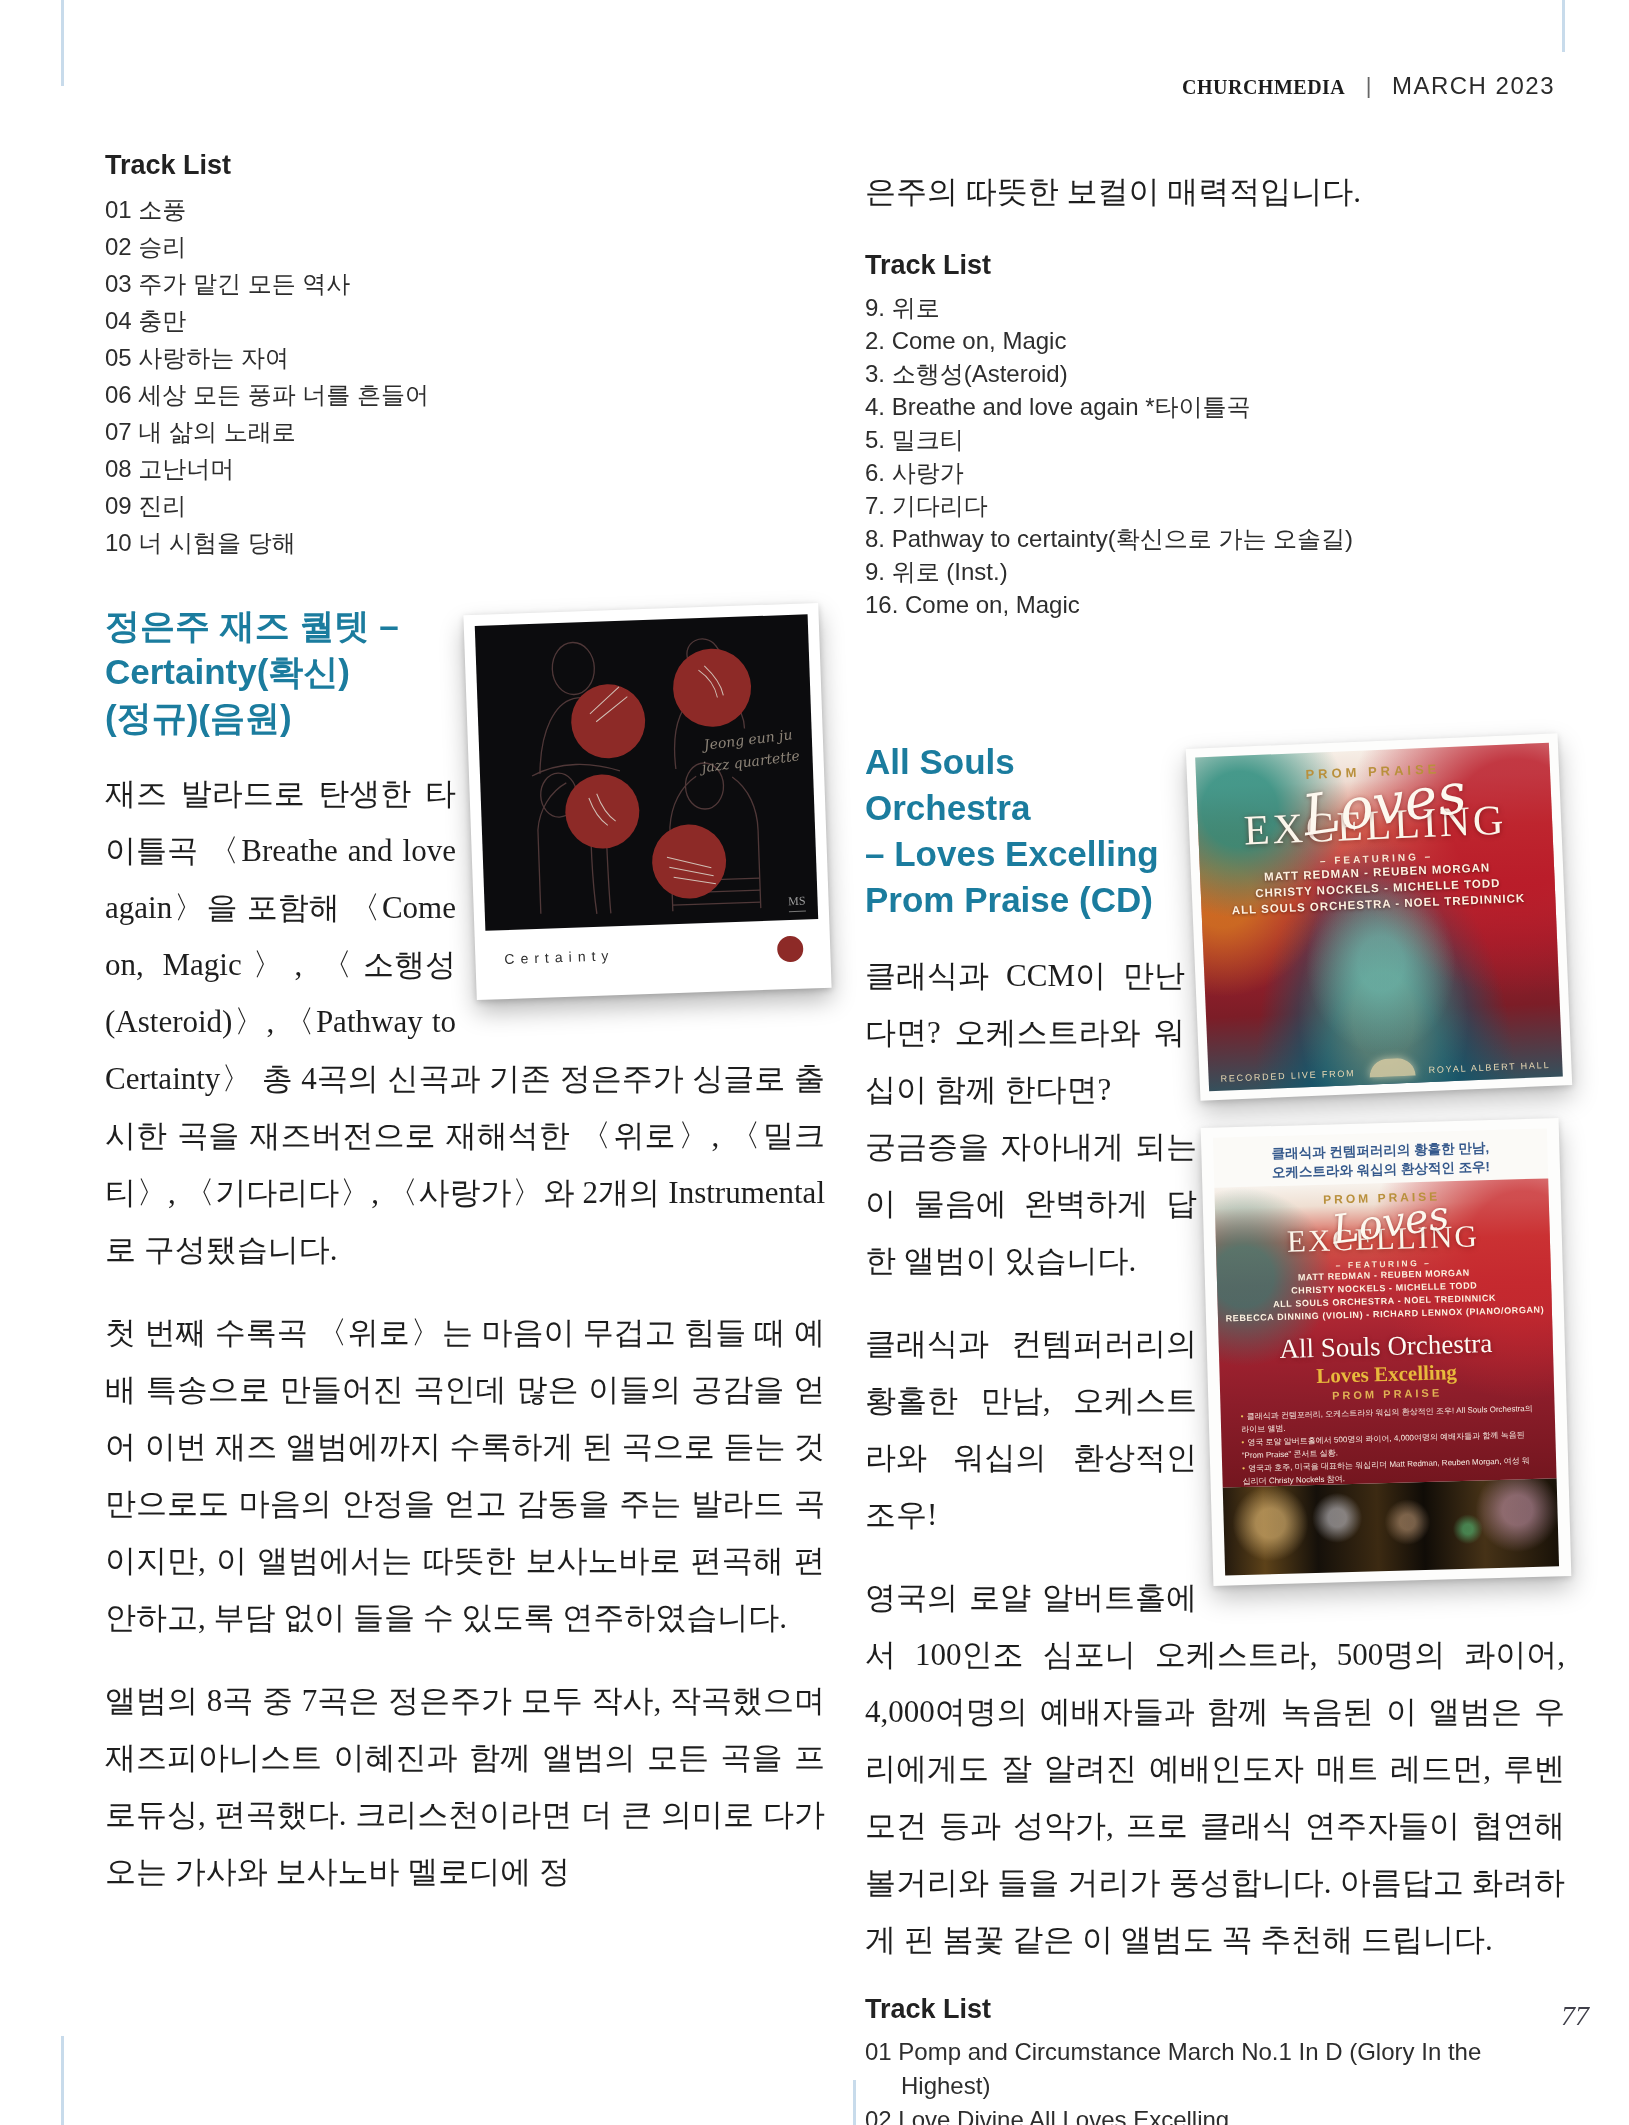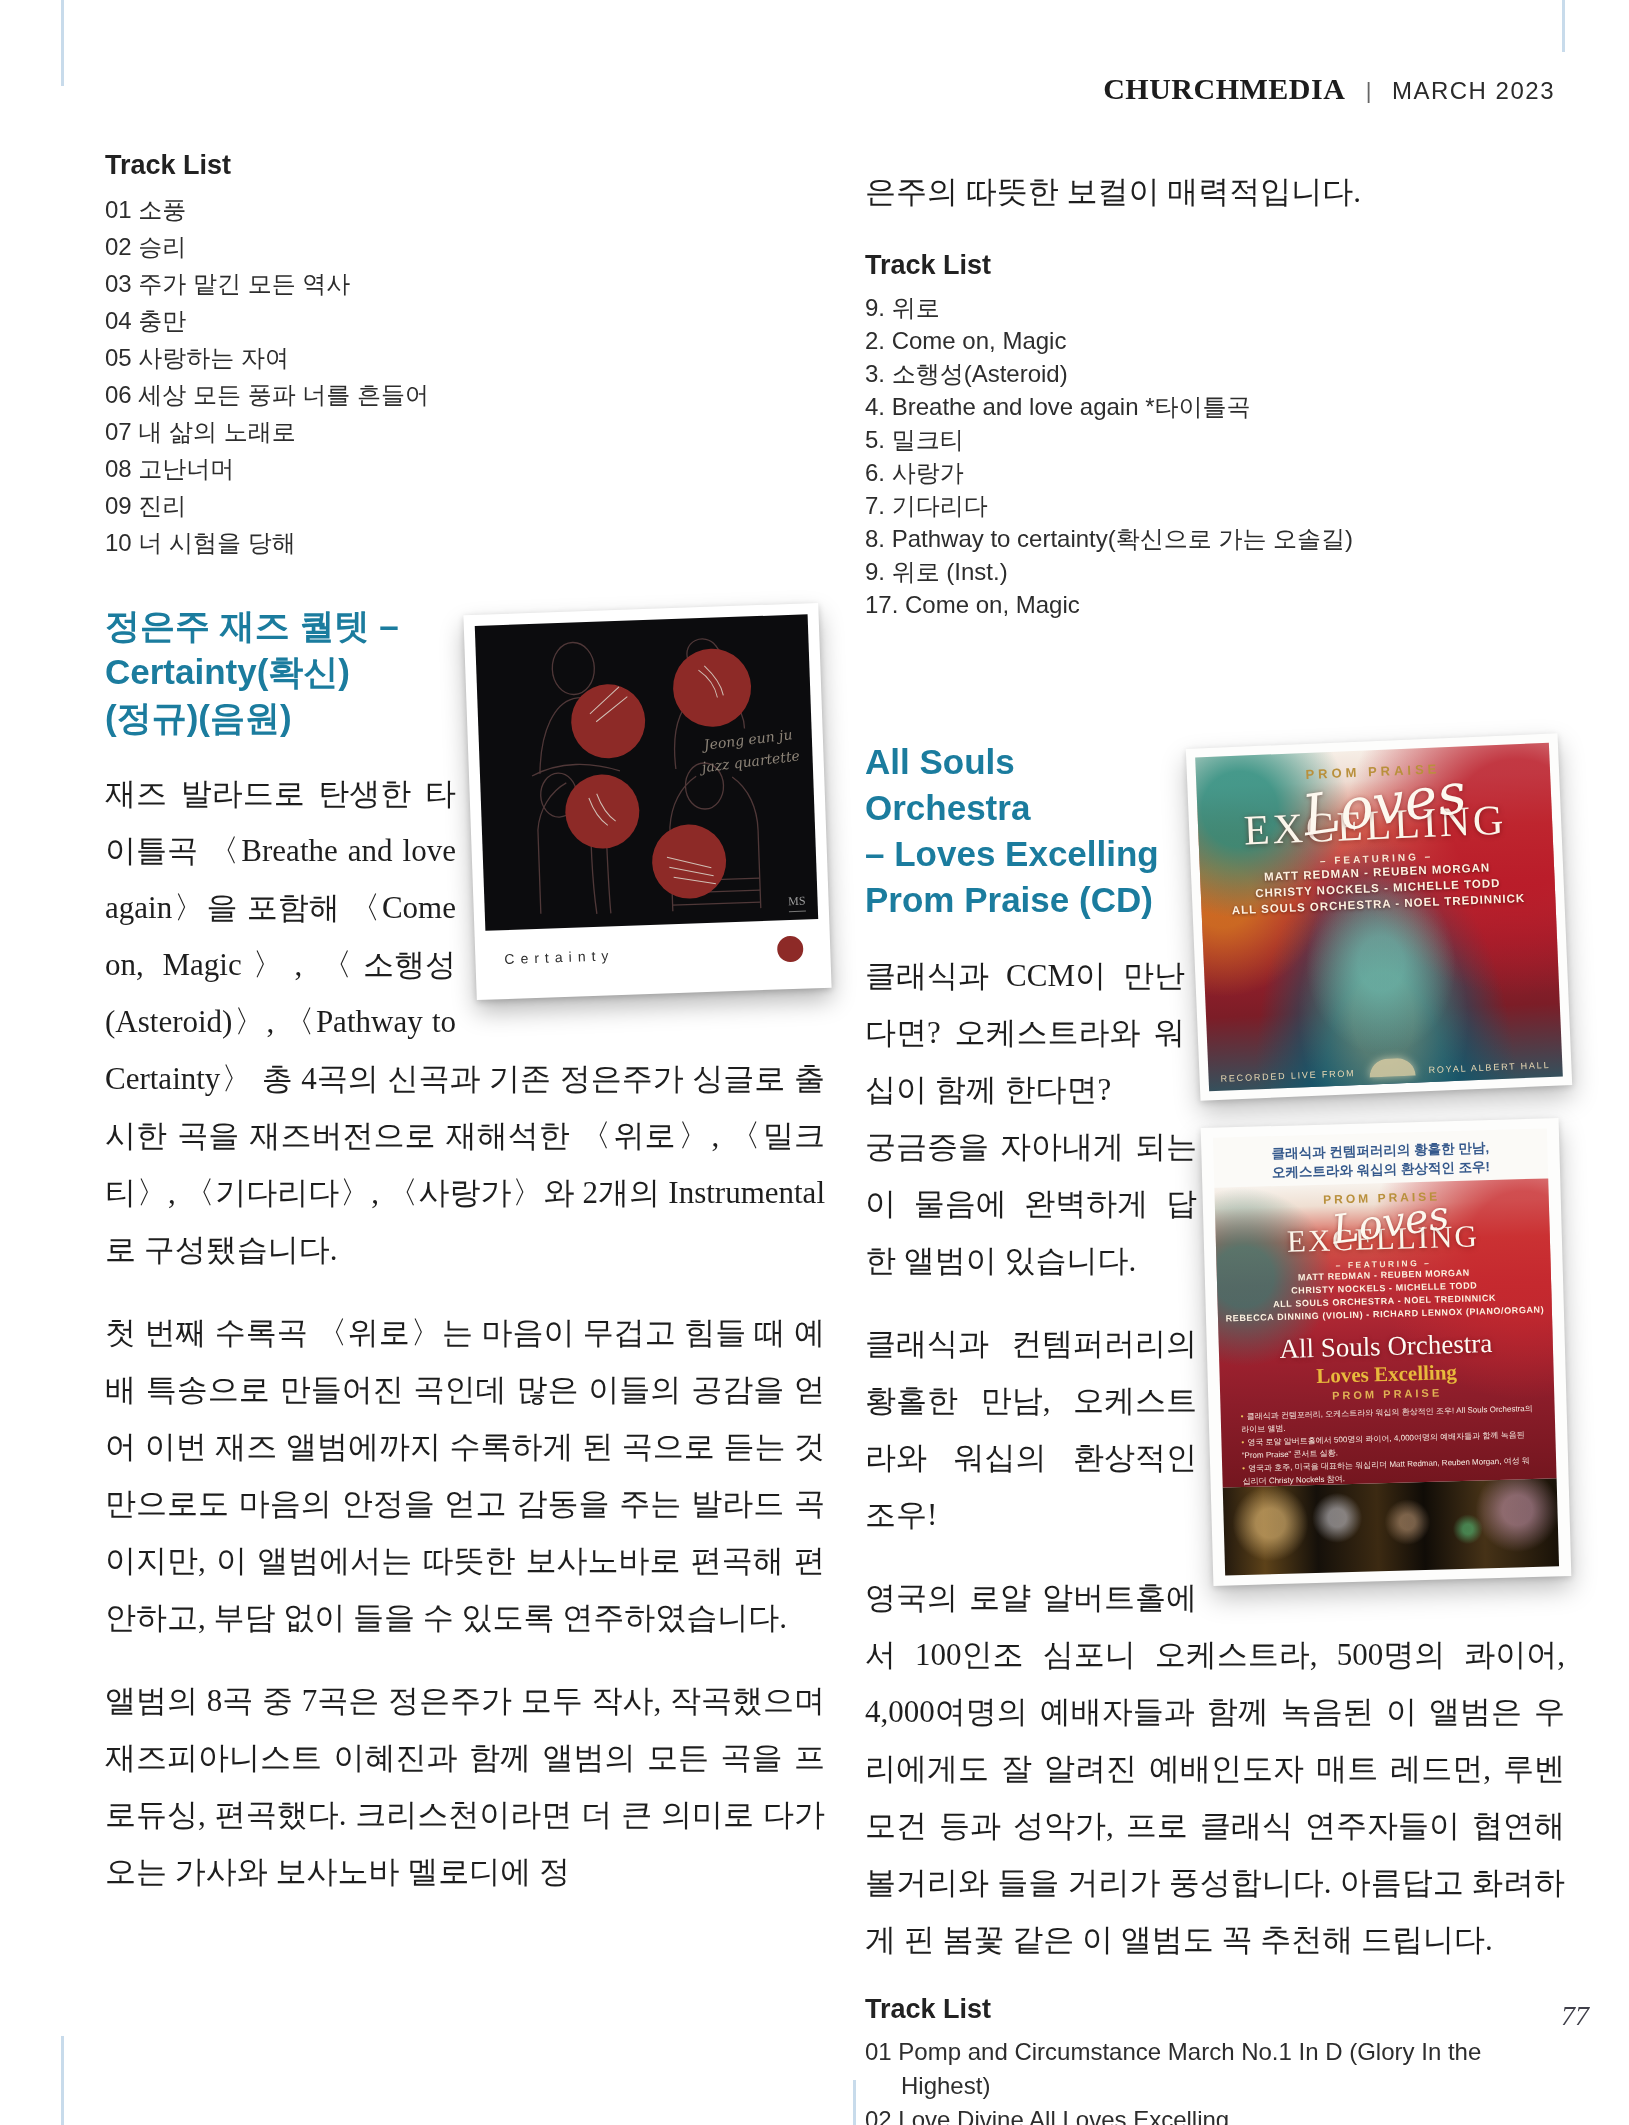--- a/index.html
+++ b/index.html
@@ -8,21 +8,21 @@
 
   
   .crop-mark{position:absolute;width:3px;background:#b5cfe4;opacity:.75;}
   .cm-tl{left:61px;top:0;height:86px;}
   .cm-tr{left:1562px;top:0;height:52px;}
   .cm-bl{left:61px;top:2036px;height:89px;}
   .cm-bc{left:853px;top:2080px;height:45px;}
 
   
   .mag-header{position:absolute;top:72px;right:74px;white-space:nowrap;}
-  .mag-header .brand{font-family:"Liberation Serif",serif;font-size:30px;font-weight:600;
+  .mag-header .brand{font-family:"Liberation Serif",serif;font-size:20px;font-weight:600;
                      letter-spacing:.5px;color:#1c1c1c;}
   .mag-header .sep{display:inline-block;margin:0 16px;font-size:22px;color:#666;vertical-align:1px;}
   .mag-header .issue{font-size:24px;letter-spacing:1.5px;color:#2a2a2a;}
 
   
   .col{position:absolute;top:0;}
   .col-left{left:105px;width:720px;top:150px;}
   .col-right{left:865px;width:700px;top:163px;}
 
   .ko-serif{font-family:"Liberation Serif","DejaVu Serif",serif;font-size:31px;line-height:57px;
@@ -226,21 +226,21 @@
     <ul class="tl tl-right">
       <li>9. 위로</li>
       <li>2. Come on, Magic</li>
       <li>3. 소행성(Asteroid)</li>
       <li>4. Breathe and love again *타이틀곡</li>
       <li>5. 밀크티</li>
       <li>6. 사랑가</li>
       <li>7. 기다리다</li>
       <li>8. Pathway to certainty(확신으로 가는 오솔길)</li>
       <li>9. 위로 (Inst.)</li>
-      <li>17. Come on, Magic</li>
+      <li>16. Come on, Magic</li>
     </ul>
 
     <section class="sec sec-asoc">
 
       <div class="lf-float">
         <div class="lf-card">
           <div class="lf-cover">
             <div class="lf-inner">
               <div class="lf-brand">PROM PRAISE</div>
               <div class="lf-script">Loves</div>

